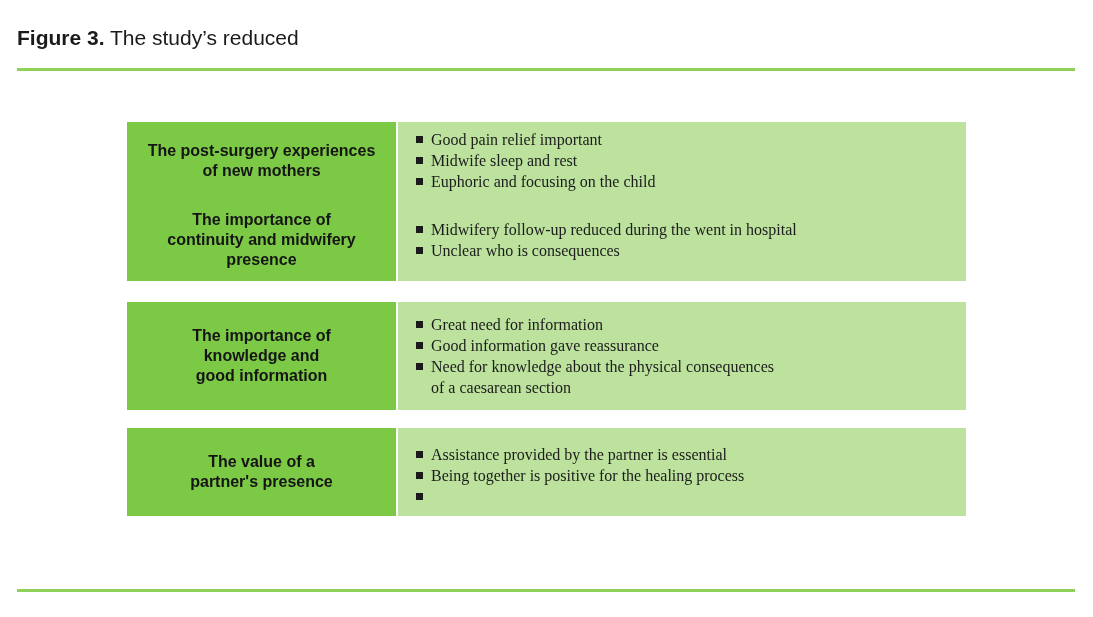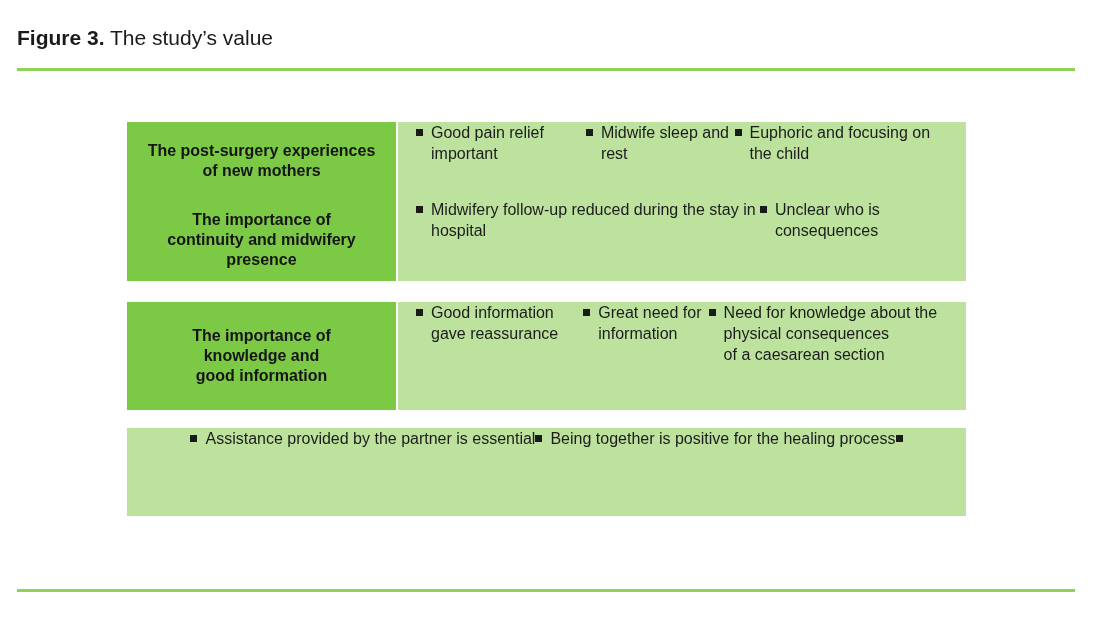--- a/index.html
+++ b/index.html
@@ -62,25 +62,26 @@
     font-size: 16px;
     line-height: 20px;
     color: #151515;
     white-space: pre-line;
     padding: 0 8px;
   }
   .details-box {
     flex: 1;
     background: #bce29e;
     display: flex;
-    flex-direction: row;
+    flex-direction: column;
     justify-content: center;
     padding-left: 18px;
     padding-right: 10px;
     box-sizing: border-box;
+    font-family: Liberation Serif, serif;
   }
   .bullet {
     display: flex;
     align-items: flex-start;
   }
   .bullet-square {
     flex: 0 0 7px;
     width: 7px;
     height: 7px;
     background: #1a1a1a;
@@ -92,21 +93,21 @@
     color: #1c1c1c;
     white-space: pre-line;
   }
 </style>
 </head>
 <body>
 
 <div class="page">
 
   <div class="figure-title">
-    <span class="bold">Figure 3.</span><span> The study’s value</span>
+    <span class="bold">Figure 3.</span><span> The study’s reduced</span>
   </div>
 
   <div class="rule rule-top"></div>
 
   <div class="rows">
 
     <div class="row row-1">
       <div class="theme-box">
         <div class="theme-text">The post-surgery experiences
 of new mothers</div>
@@ -129,53 +130,57 @@
 
     <div class="row row-2">
       <div class="theme-box">
         <div class="theme-text">The importance of
 continuity and midwifery
 presence</div>
       </div>
       <div class="details-box">
         <div class="bullet">
           <span class="bullet-square"></span>
-          <span class="bullet-text">Midwifery follow-up reduced during the stay in hospital</span>
+          <span class="bullet-text">Midwifery follow-up reduced during the went in hospital</span>
         </div>
         <div class="bullet">
           <span class="bullet-square"></span>
           <span class="bullet-text">Unclear who is consequences</span>
         </div>
       </div>
     </div>
 
     <div class="row row-3">
       <div class="theme-box">
         <div class="theme-text">The importance of
 knowledge and
 good information</div>
       </div>
       <div class="details-box">
         <div class="bullet">
           <span class="bullet-square"></span>
-          <span class="bullet-text">Good information gave reassurance</span>
+          <span class="bullet-text">Great need for information</span>
         </div>
         <div class="bullet">
           <span class="bullet-square"></span>
-          <span class="bullet-text">Great need for information</span>
+          <span class="bullet-text">Good information gave reassurance</span>
         </div>
         <div class="bullet">
           <span class="bullet-square"></span>
           <span class="bullet-text">Need for knowledge about the physical consequences
 of a caesarean section</span>
         </div>
       </div>
     </div>
 
     <div class="row row-4">
+      <div class="theme-box">
+        <div class="theme-text">The value of a
+partner's presence</div>
+      </div>
       <div class="details-box">
         <div class="bullet">
           <span class="bullet-square"></span>
           <span class="bullet-text">Assistance provided by the partner is essential</span>
         </div>
         <div class="bullet">
           <span class="bullet-square"></span>
           <span class="bullet-text">Being together is positive for the healing process</span>
         </div>
         <div class="bullet">

